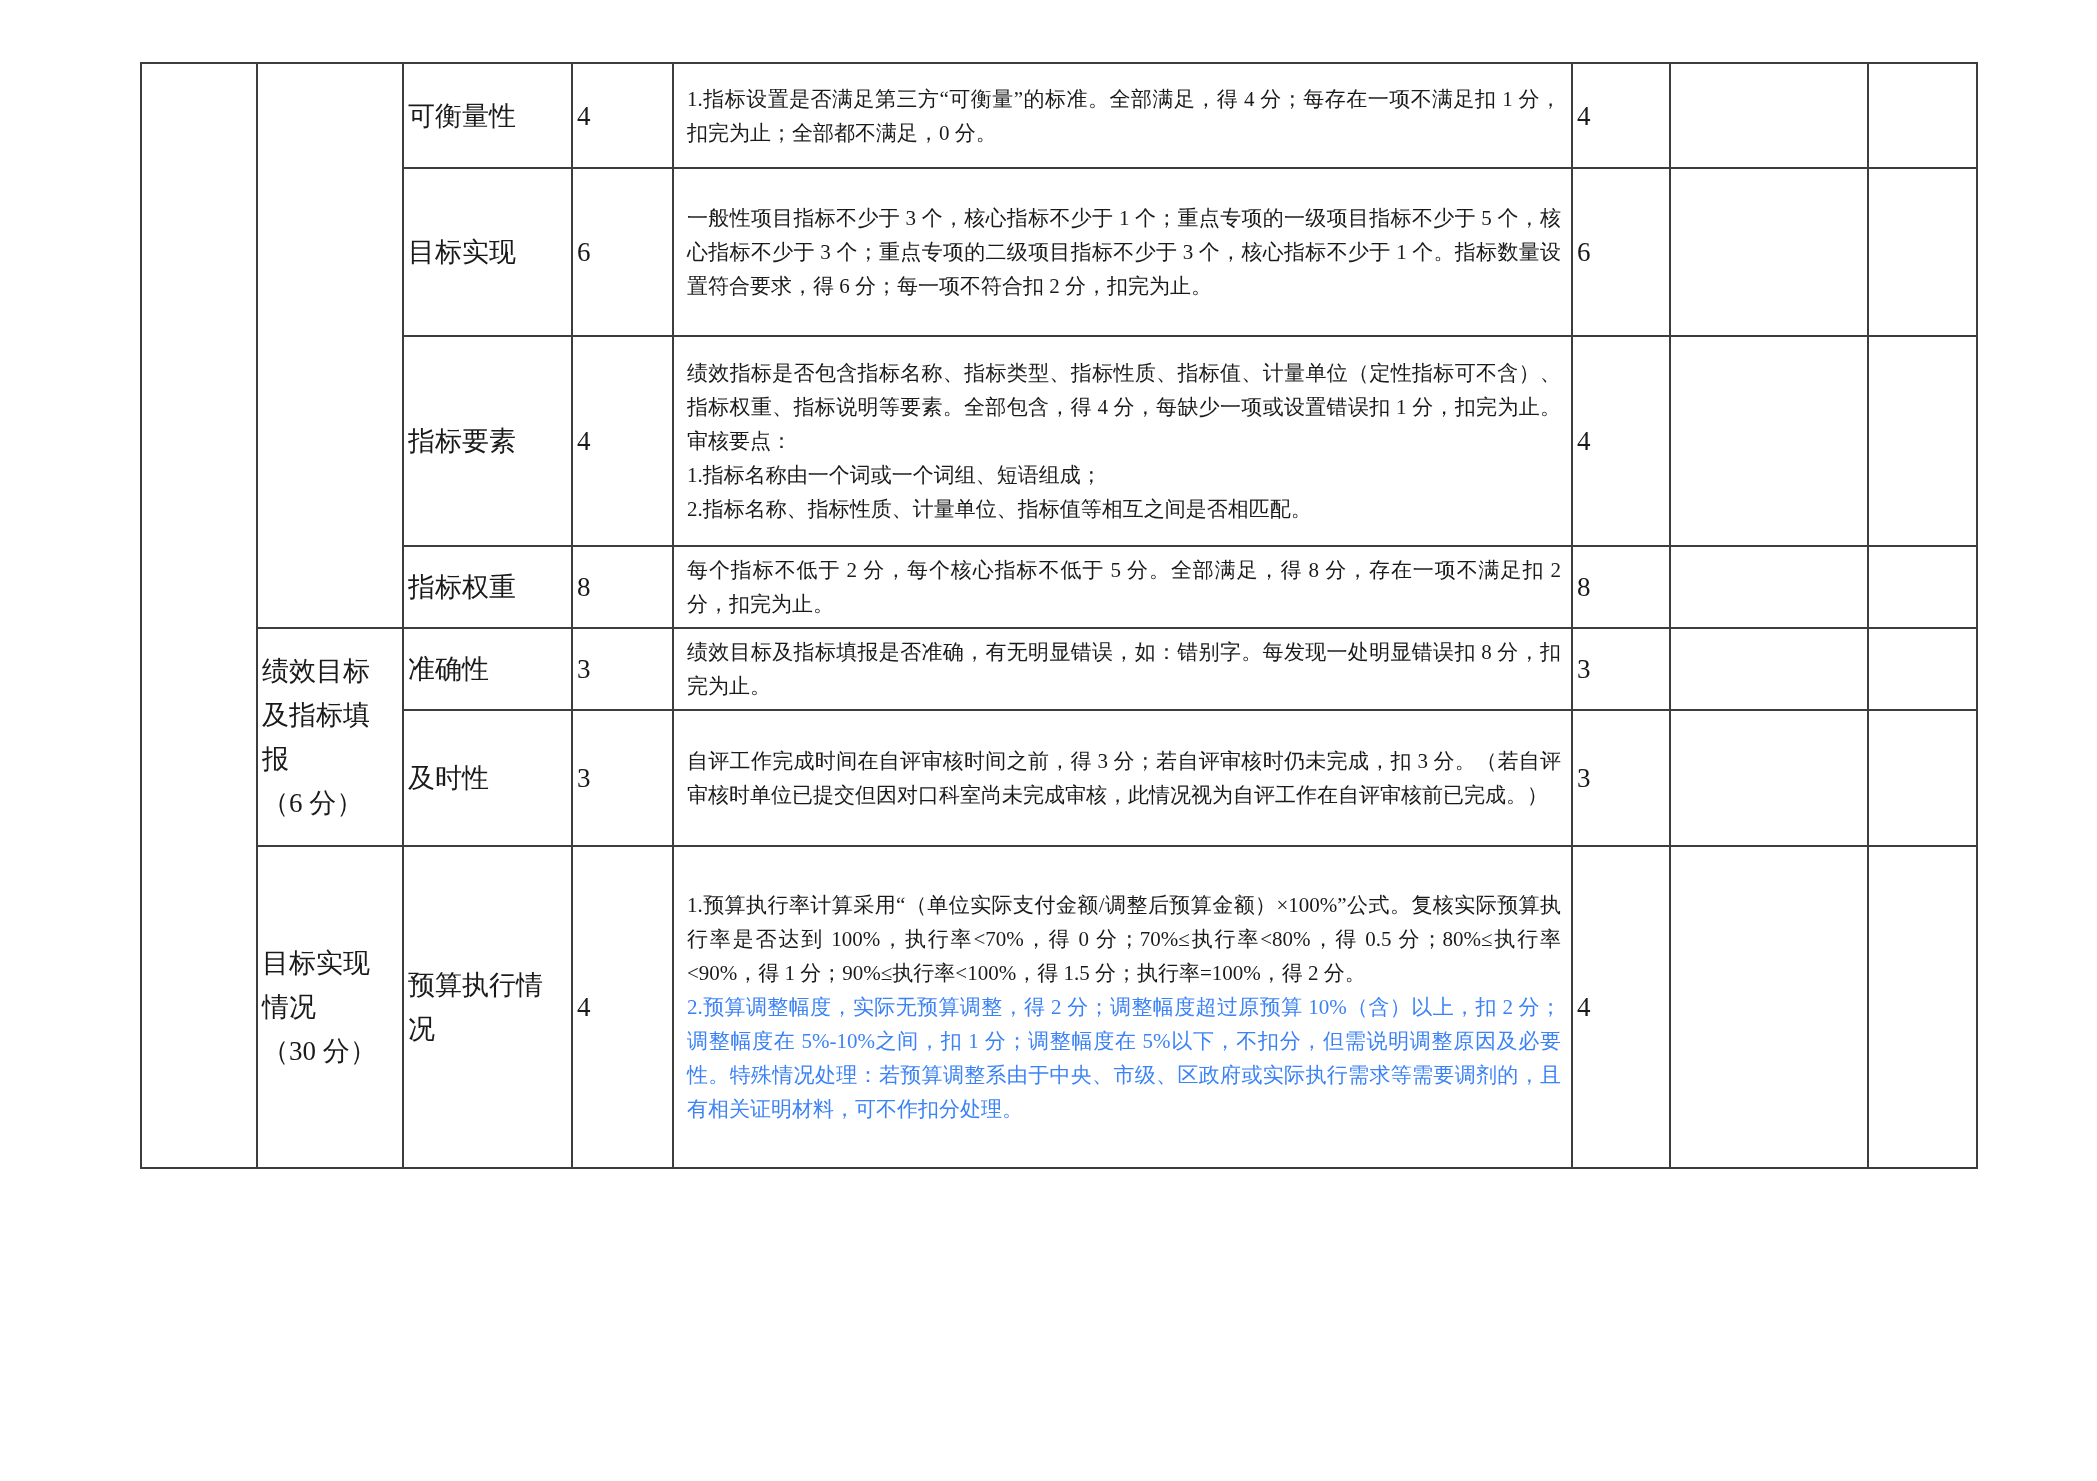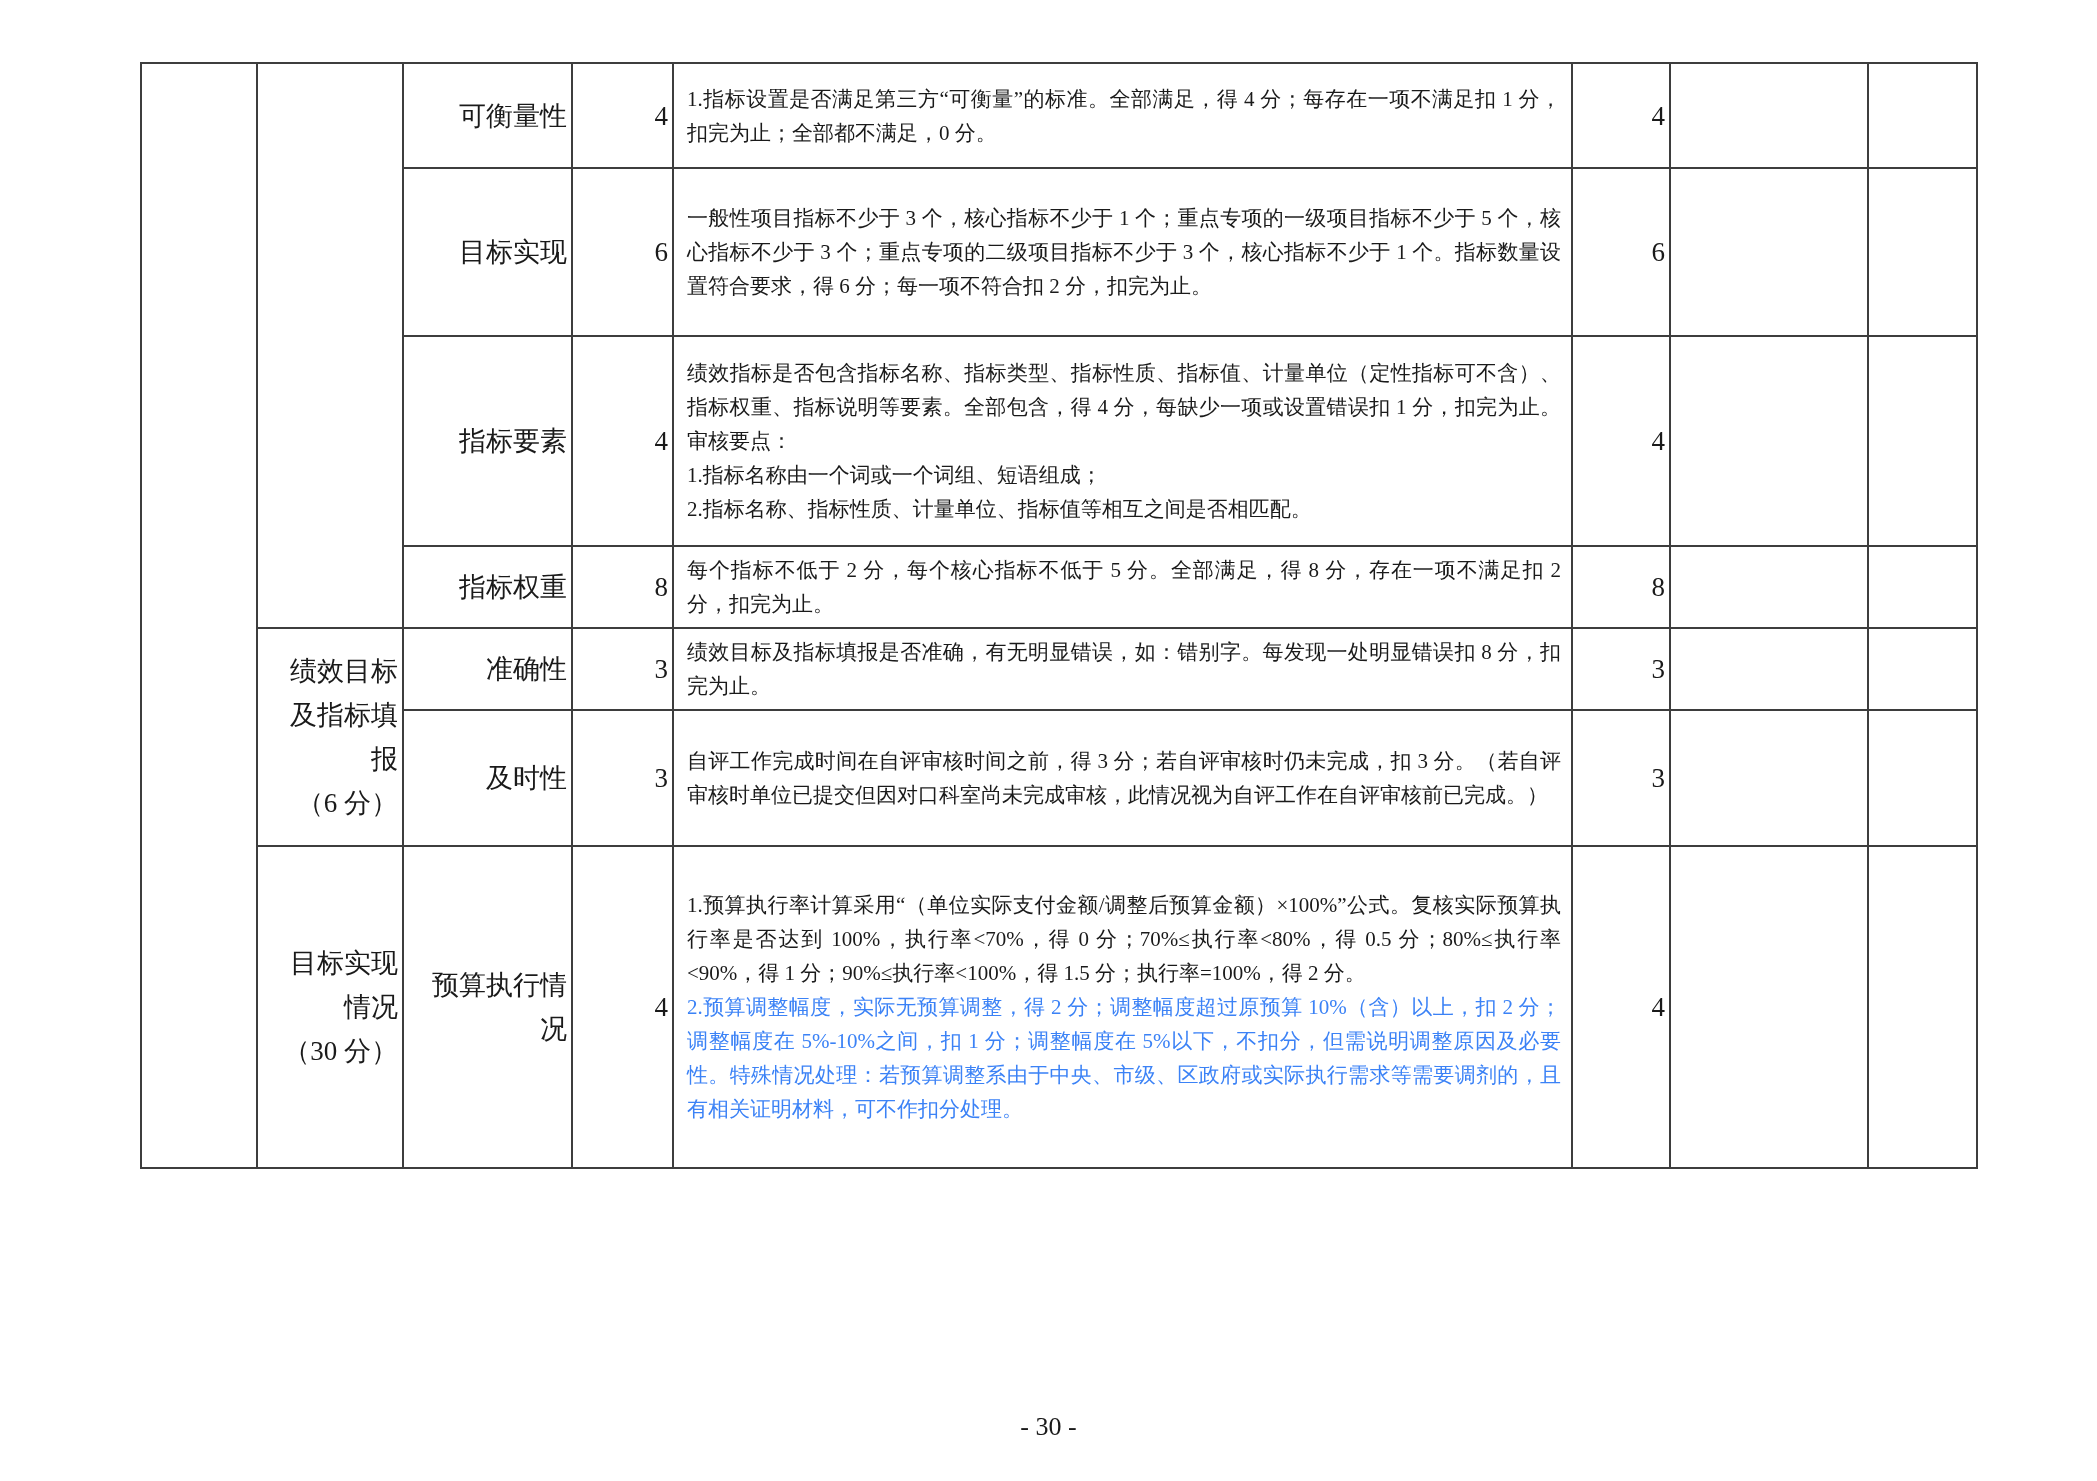--- a/index.html
+++ b/index.html
@@ -21,21 +21,21 @@
     width: 1836px;
   }
   table.eval td {
     border: 2px solid #3d3d3d;
     vertical-align: middle;
     font-size: 27px;
     color: #1a1a1a;
     overflow: hidden;
   }
   td.group, td.item, td.score {
-    text-align: right;
+    text-align: left;
     white-space: pre-line;
     line-height: 44px;
     font-size: 28px;
     padding: 8px 4px;
   }
   td.score { font-size: 29px; line-height: 34px; }
   td.desc { padding: 6px 10px 6px 13px; }
   .desc-text {
     text-align: justify;
     text-justify: inter-ideograph;
@@ -157,15 +157,14 @@
           <div class="desc-text">1.预算执行率计算采用“（单位实际支付金额/调整后预算金额）×100%”公式。复核实际预算执行率是否达到 100%，执行率&lt;70%，得 0 分；70%≤执行率&lt;80%，得 0.5 分；80%≤执行率&lt;90%，得 1 分；90%≤执行率&lt;100%，得 1.5 分；执行率=100%，得 2 分。</div>
           <div class="desc-text red">2.预算调整幅度，实际无预算调整，得 2 分；调整幅度超过原预算 10%（含）以上，扣 2 分；调整幅度在 5%-10%之间，扣 1 分；调整幅度在 5%以下，不扣分，但需说明调整原因及必要性。特殊情况处理：若预算调整系由于中央、市级、区政府或实际执行需求等需要调剂的，且有相关证明材料，可不作扣分处理。</div>
         </td>
         <td class="score">4</td>
         <td class="empty"></td>
         <td class="empty"></td>
       </tr>
     </tbody>
   </table>
 
-  <div class="pagenum">- 30 -</div>
 
 </div>
 
 </body></html>

